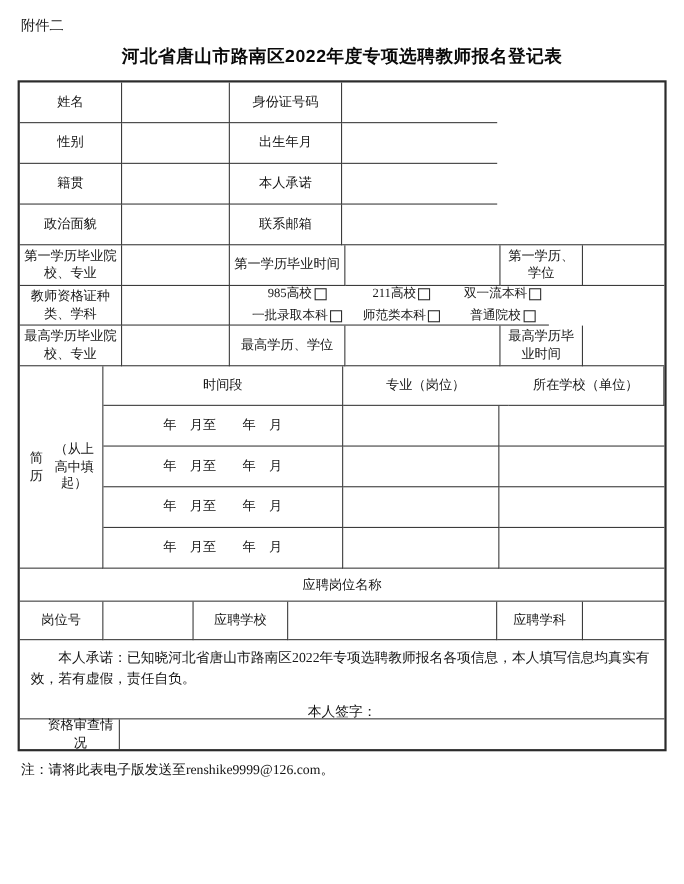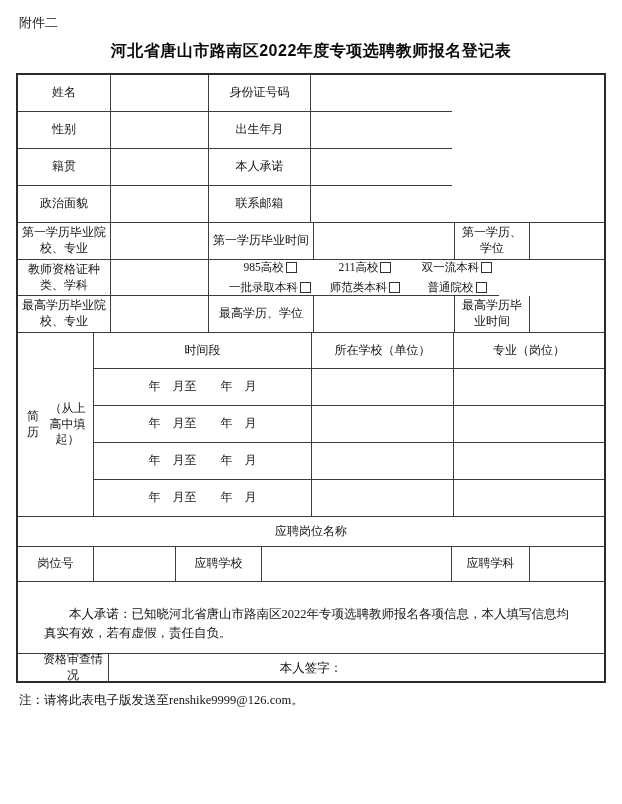--- a/index.html
+++ b/index.html
@@ -33,21 +33,21 @@
   .h97 { height: 97px; } .h72 { height: 72px; } .h27 { height: 27px; }
   .photo { height: 148px; }
   .chk { padding: 2px 4px; }
   .chk-grid {
     display: grid; grid-template-columns: repeat(3, 1fr);
     row-gap: 5px; width: 100%;
   }
   .opt { display: flex; align-items: center; justify-content: center; font-size: 11.5px; white-space: nowrap; margin-left: 16px; }
   .box { width: 11px; height: 11px; border: 1px solid #2f2f2f; margin-left: 2px; flex: 0 0 auto; background: #fff; }
   .decl { display: block; text-align: left; padding: 7px 10px 0 10px; }
-  .decl-text { margin: 16px; text-indent: 2em; font-size: 12.5px; line-height: 1.55; }
+  .decl-text { margin: 0; text-indent: 2em; font-size: 12.5px; line-height: 1.55; }
   .decl-sign { text-align: center; margin-top: 11px; font-size: 12.5px; font-family: Liberation Serif, serif; }
   .note { margin: 9px 0 0 19px; font-size: 12.5px; }
 </style>
 </head>
 <body>
 
 <div class="attachment">附件二</div>
 <div class="title">河北省唐山市路南区2022年度专项选聘教师报名登记表</div>
 
 <div class="tbl">
@@ -134,22 +134,22 @@
   </div>
 
   <div class="trow">
     <div class="c" style="width:76px; height:184px; flex-direction:row">
       <span>简　历</span>
       <span>（从上高中填起）</span>
     </div>
     <div style="width:510px">
       <div class="trow">
         <div class="c h36" style="width:218px">时间段</div>
+        <div class="c h36 noR" style="width:150px">专业（岗位）</div>
         <div class="c h36" style="width:142px">所在学校（单位）</div>
-        <div class="c h36 noR" style="width:150px">专业（岗位）</div>
       </div>
       <div class="trow">
         <div class="c h37" style="width:218px">年　月至　　年　月</div>
         <div class="c h37" style="width:142px"></div>
         <div class="c h37 noR" style="width:150px"></div>
       </div>
       <div class="trow">
         <div class="c h37" style="width:218px">年　月至　　年　月</div>
         <div class="c h37" style="width:142px"></div>
         <div class="c h37 noR" style="width:150px"></div>

